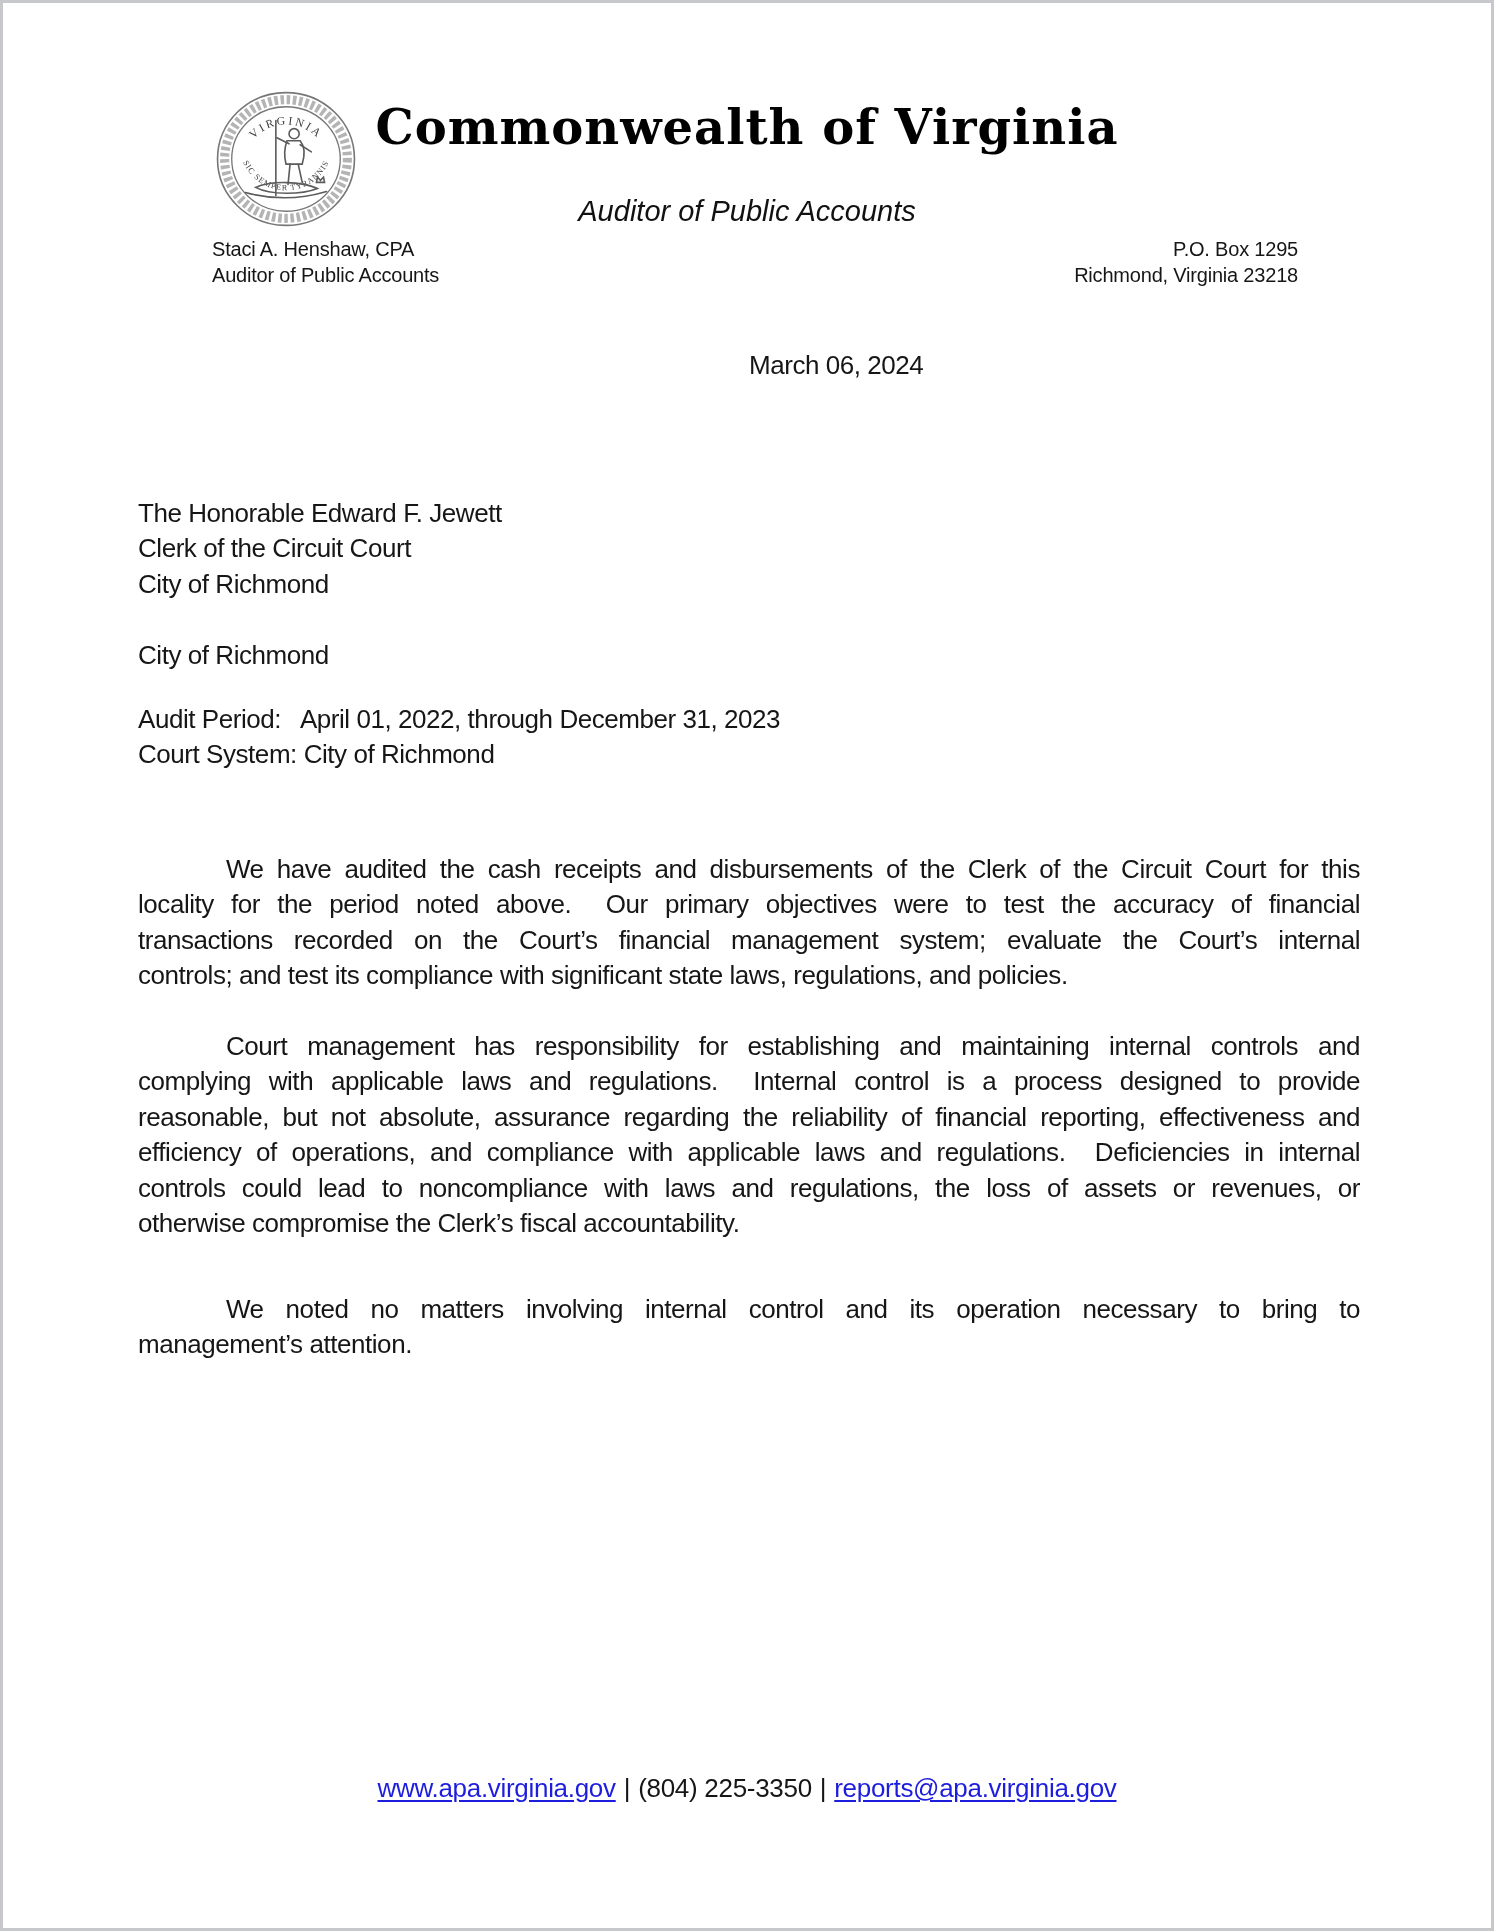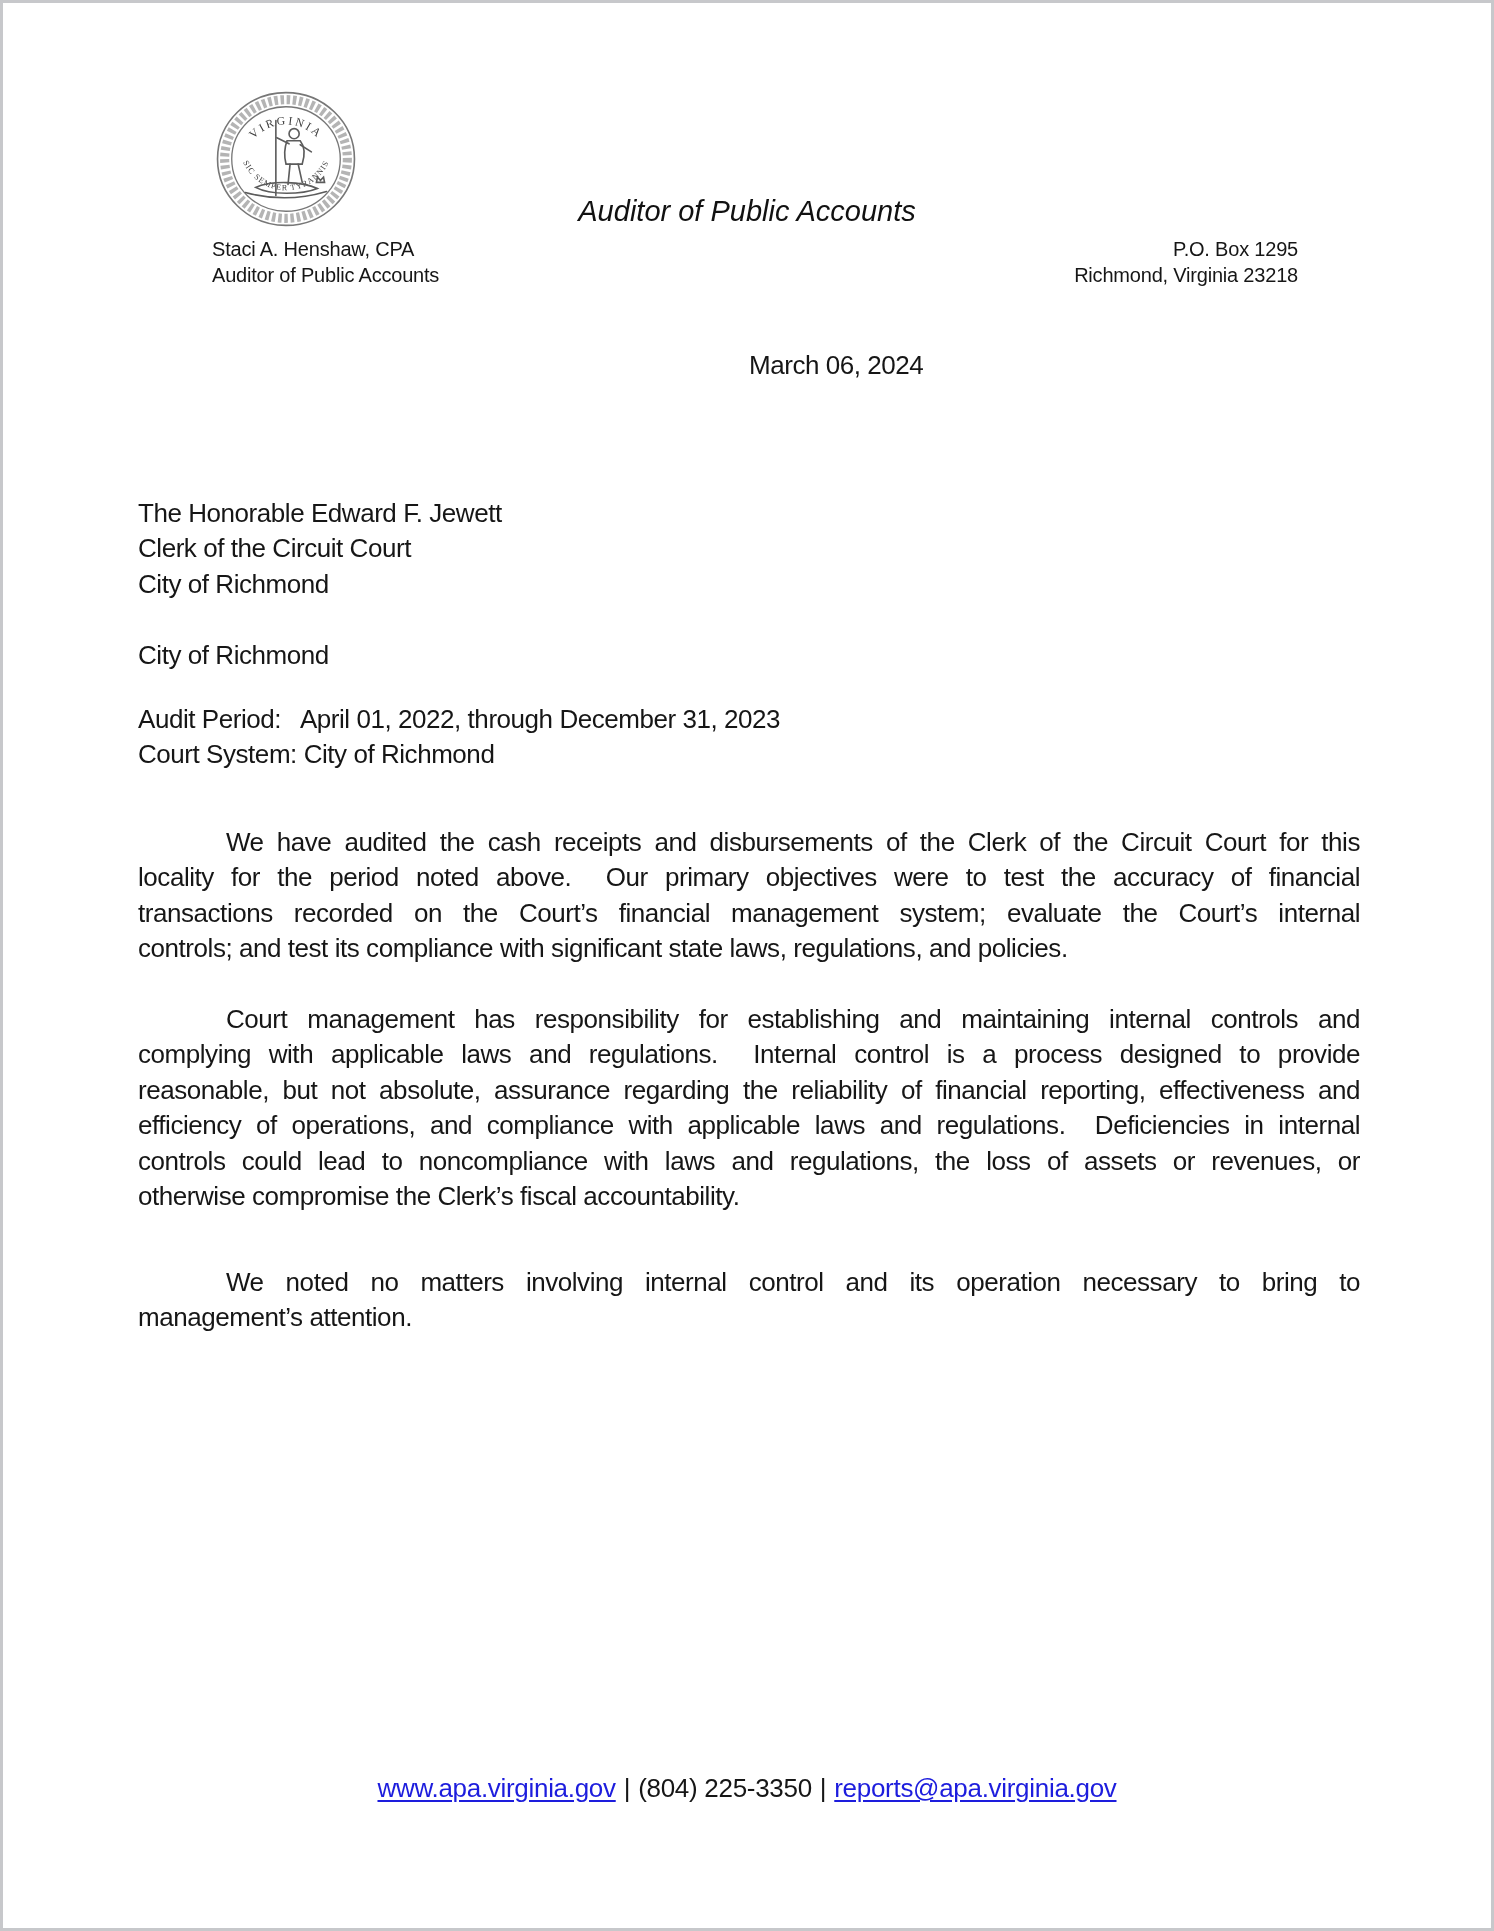--- a/index.html
+++ b/index.html
@@ -68,21 +68,21 @@
     top: 345px;
     width: 1222px;
     font-size: 26px;
     line-height: 35.5px;
     letter-spacing: -0.45px;
   }
   .date-line { padding-left: 611px; }
   .block-recipient1 { margin-top: 112px; }
   .block-recipient2 { margin-top: 36px; }
   .block-audit      { margin-top: 28px; }
-  .para1    { margin-top: 52px; }
+  .para1    { margin-top: 79px; }
   .heading  { margin-top: 34px; text-decoration: underline; text-underline-offset: 4px; }
   .para2    { margin-top: 35px; }
   .para3    { margin-top: 50px; }
 
   .jline {
     text-align: justify;
     text-align-last: justify;
     overflow: hidden;
   }
   .jline.last { text-align: left; text-align-last: left; }
@@ -133,20 +133,21 @@
     <circle class="stroke" cx="78" cy="43" r="5"></circle>
     <path class="stroke" d="M 71 50 C 68 58 68 65 70 73 L 86 73 C 89 63 88 55 84 50 Z" fill="#e6e6e6"></path>
     <path class="stroke" d="M 73 53 L 61 47"></path>
     <path class="stroke" d="M 84 54 L 95 61"></path>
     <path class="stroke" d="M 74 73 L 72 93 M 82 73 L 86 91"></path>
     <path class="stroke" d="M 40 96 C 55 89 86 90 101 97 C 86 103 55 104 40 96 Z" fill="#ededed"></path>
     <path class="stroke" d="M 100 91 L 108 91 L 107 86 L 104 89 L 101 86 Z" fill="#d6d6d6"></path>
     <path class="stroke" d="M 30 101 Q 70 112 110 100"></path>
   </svg>
 
+  <div class="lh-title">Commonwealth of Virginia</div>
   <div class="lh-subtitle">Auditor of Public Accounts</div>
 
   <div class="contact-left">
     <div>Staci A. Henshaw, CPA</div>
     <div>Auditor of Public Accounts</div>
   </div>
 
   <div class="contact-right">
     <div>P.O. Box 1295</div>
     <div>Richmond, Virginia 23218</div>

